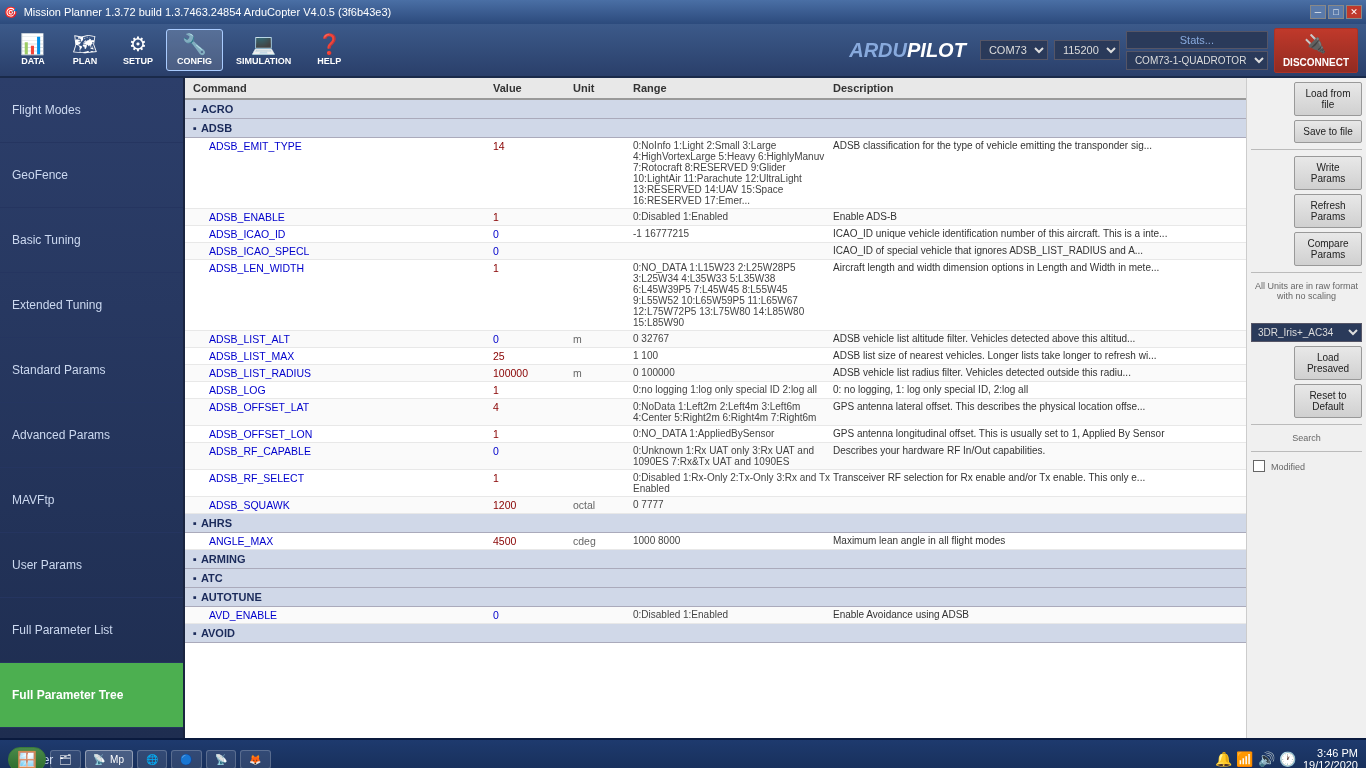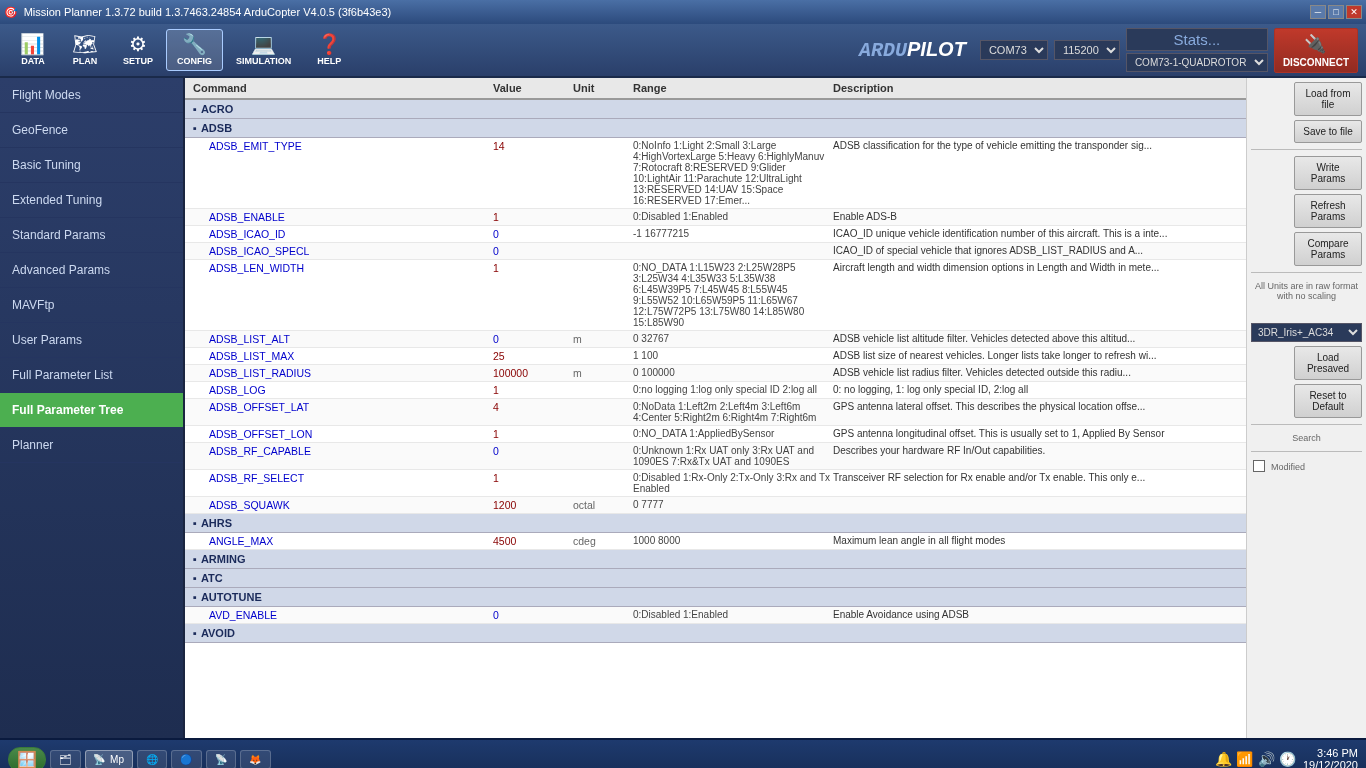--- a/index.html
+++ b/index.html
@@ -51,21 +51,21 @@
       align-items: center;
       gap: 6px;
     }
 
     .com-select, .baud-select, .frame-select {
       background: #2a3a5a; color: #ddd; border: 1px solid #556; padding: 2px 4px;
       font-size: 11px; cursor: pointer;
     }
     .stats-btn {
       background: #2a3a5a; color: #88aadd; border: 1px solid #556; padding: 2px 20px;
-      font-size: 15px; cursor: pointer;
+      font-size: 11px; cursor: pointer;
     }
     .disconnect-btn {
       background: linear-gradient(to bottom, #c0392b, #922b21);
       color: white; border: 1px solid #a93226; padding: 4px 8px;
       font-size: 10px; font-weight: bold; cursor: pointer; border-radius: 2px;
       display: flex; flex-direction: column; align-items: center; gap: 2px;
     }
     .disconnect-icon { font-size: 18px; }
 
     
@@ -76,21 +76,21 @@
 
     
     .sidebar {
       width: 185px;
       background: linear-gradient(to bottom, #2c3e6a, #1e2d50);
       border-right: 2px solid #1a2540;
       padding-top: 0;
       flex-shrink: 0;
     }
     .sidebar-item {
-      padding: 10px 12px;
+      padding: 25px 12px;
       cursor: pointer;
       color: #ccd9f0;
       border-bottom: 1px solid #253560;
       font-size: 12px;
       font-weight: 500;
     }
     .sidebar-item.active { background: #4CAF50; color: white; font-weight: bold; }
 
     
     .content-area {
@@ -249,21 +249,21 @@
     <span class="tool-icon">💻</span>
     <span class="tool-label">SIMULATION</span>
   </div>
   <div class="tool-btn">
     <span class="tool-icon">❓</span>
     <span class="tool-label">HELP</span>
   </div>
 
   <div class="toolbar-right">
     <div style="color:white; font-size:20px; font-weight:bold; font-style:italic; margin-right:8px;">
-      <span style="color:#88aadd;font-family:Liberation Mono, monospace;">ARDU</span><span style="color:white;">PILOT</span>
+      <span style="color:#88aadd;">ARDU</span><span style="color:white;">PILOT</span>
     </div>
     <select class="com-select">
       <option>COM73</option>
     </select>
     <select class="baud-select">
       <option>115200</option>
     </select>
     <div style="display:flex; flex-direction:column; gap:2px;">
       <button class="stats-btn">Stats...</button>
       <select class="frame-select" style="font-size:10px;">

